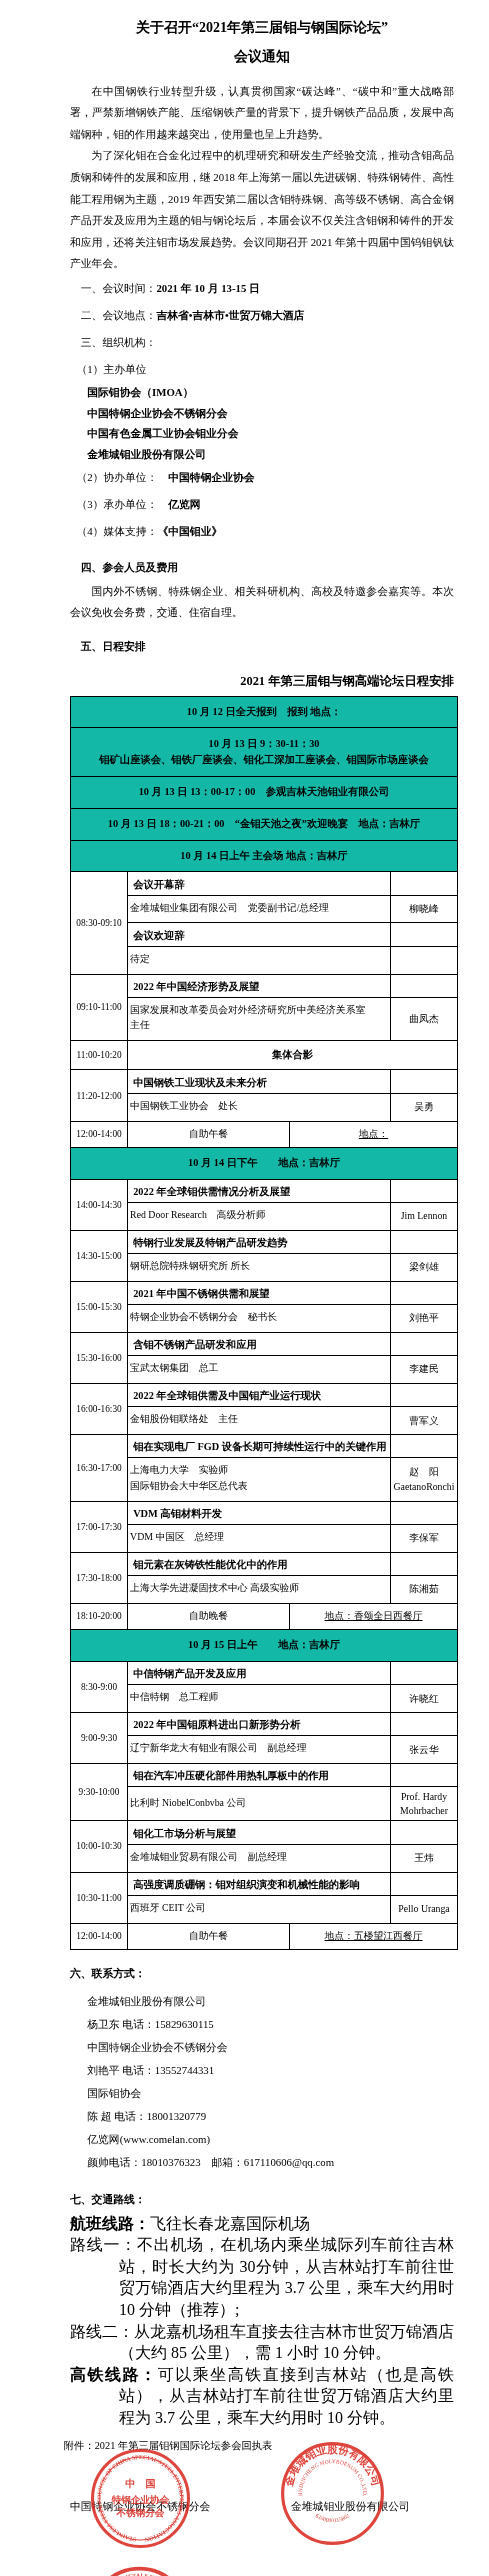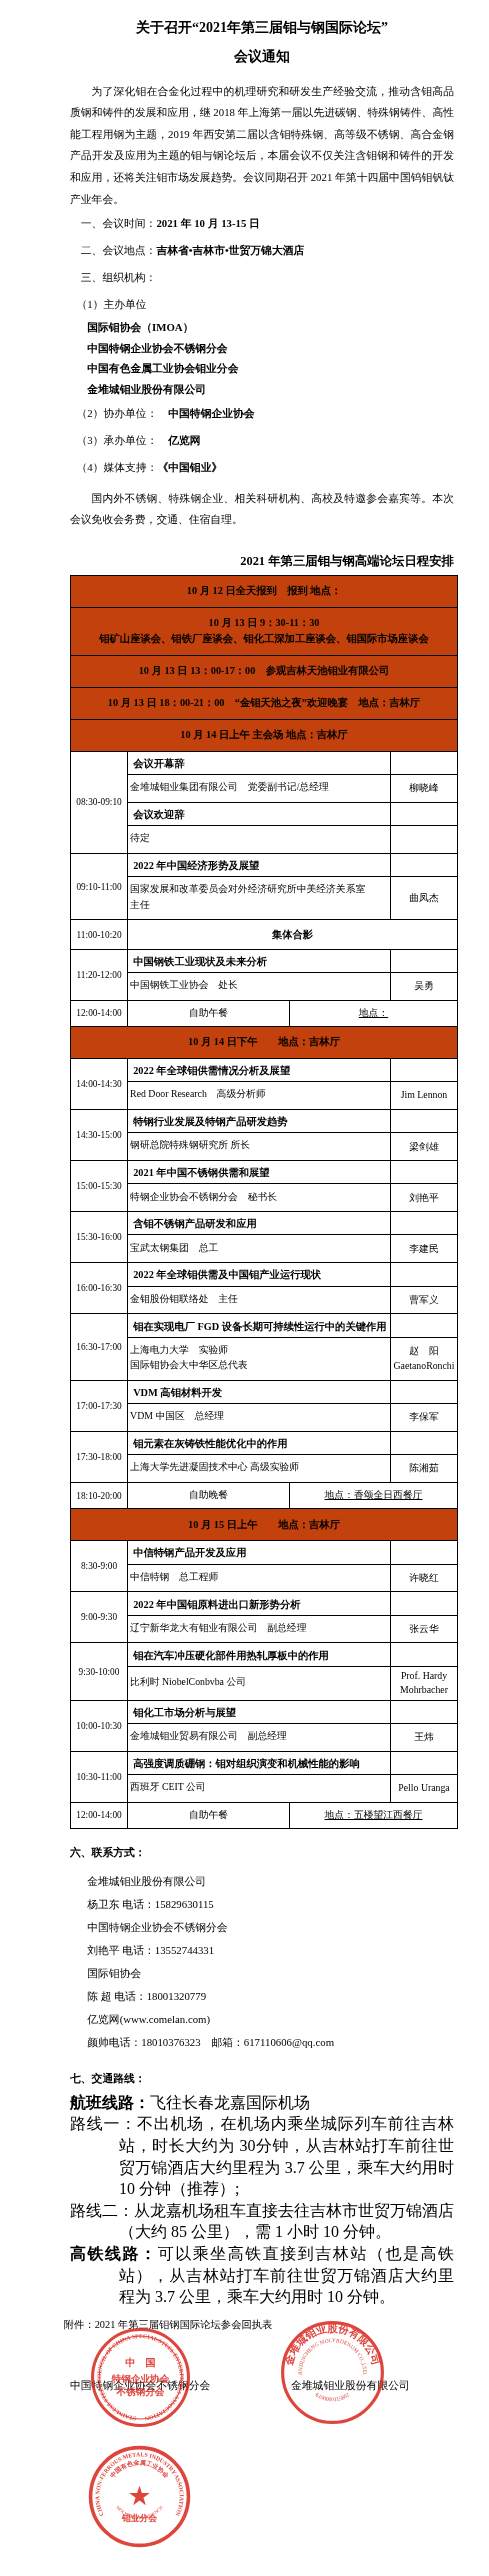--- a/index.html
+++ b/index.html
@@ -11,21 +11,21 @@
   .doc-title{font-size:14px;font-weight:bold;text-align:center;line-height:29px;margin:0;}
   .body-para{font-size:10.8px;line-height:21.6px;text-indent:2em;margin:0;text-align:justify;}
   .num-item{font-size:10.8px;line-height:27px;margin:0;text-indent:1em;}
   .num-item .val{font-weight:bold;}
   .org-line{font-size:10.8px;line-height:20.6px;margin:0;padding-left:1.6em;font-weight:bold;}
   .sub-label{font-size:10.8px;line-height:26px;margin:0;padding-left:0.6em;}
   .sec-head{font-size:10.8px;font-weight:bold;line-height:28px;margin:0;text-indent:1em;}
   .tbl-title{font-size:12.4px;font-weight:bold;text-align:right;margin:13.4px 0 5.2px -5.2px;}
   table.sched{border-collapse:collapse;width:387px;table-layout:fixed;}
   table.sched td{border:1px solid #000;vertical-align:middle;}
-  table.sched .g{background:#c2410c;text-align:center;font-weight:bold;font-size:10.3px;padding:7.2px 3.1px;line-height:16.5px;}
+  table.sched .g{background:#14b8a6;text-align:center;font-weight:bold;font-size:10.3px;padding:7.2px 3.1px;line-height:16.5px;}
   table.sched .time{font-size:9.3px;text-align:center;padding:2.1px 1px;}
   table.sched .stitle{font-weight:bold;font-size:10.3px;padding:5.2px 2.1px 3.1px 5.2px;}
   table.sched .aff{font-size:9.8px;padding:4.1px 6.2px 7.2px 2.1px;white-space:pre-line;line-height:15.5px;}
   table.sched .nameCell{font-size:9.8px;text-align:center;padding:2.1px 1px;white-space:pre-line;line-height:14.4px;}
   table.sched .merged{text-align:center;font-weight:bold;font-size:10.3px;padding:7.2px 2.1px;}
   table.sched .mealL{text-align:center;font-size:9.8px;padding:6.2px 2.1px;}
   table.sched .mealR{text-align:center;font-size:9.8px;padding:6.2px 2.1px;text-decoration:underline;}
   .contact-line{font-size:10.8px;line-height:23px;margin:0;padding-left:1.6em;}
   .hang{font-size:16px;line-height:21.6px;margin:0;padding-left:49px;text-indent:-49px;text-align:justify;}
   .hang .lbl{font-weight:bold;}
@@ -36,40 +36,43 @@
 </style>
 </head>
 <body>
 
 <div class="page">
 
   <p class="doc-title">关于召开“2021年第三届钼与钢国际论坛”</p>
   <p class="doc-title">会议通知</p>
 
   <div style="height:9.3px"></div>
+  <p class="body-para">在中国钢铁行业转型升级，认真贯彻国家“碳达峰”、“碳中和”重大战略部署，严禁新增钢铁产能、压缩钢铁产量的背景下，提升钢铁产品品质，发展中高端钢种，钼的作用越来越突出，使用量也呈上升趋势。</p>
   <p class="body-para">为了深化钼在合金化过程中的机理研究和研发生产经验交流，推动含钼高品质钢和铸件的发展和应用，继 2018 年上海第一届以先进碳钢、特殊钢铸件、高性能工程用钢为主题，2019 年西安第二届以含钼特殊钢、高等级不锈钢、高合金钢产品开发及应用为主题的钼与钢论坛后，本届会议不仅关注含钼钢和铸件的开发和应用，还将关注钼市场发展趋势。会议同期召开 2021 年第十四届中国钨钼钒钛产业年会。</p>
 
   <p class="num-item"><span>一、会议时间：</span><span class="val">2021 年 10 月 13-15 日</span></p>
   <p class="num-item"><span>二、会议地点：</span><span class="val">吉林省•吉林市•世贸万锦大酒店</span></p>
   <p class="num-item"><span>三、组织机构：</span></p>
 
   <p class="sub-label">（1）主办单位</p>
   <p class="org-line">国际钼协会（IMOA）</p>
   <p class="org-line">中国特钢企业协会不锈钢分会</p>
   <p class="org-line">中国有色金属工业协会钼业分会</p>
   <p class="org-line">金堆城钼业股份有限公司</p>
 
   <p class="num-item" style="text-indent:0.6em"><span>（2）协办单位：</span>　<span class="val">中国特钢企业协会</span></p>
   <p class="num-item" style="text-indent:0.6em"><span>（3）承办单位：</span>　<span class="val">亿览网</span></p>
   <p class="num-item" style="text-indent:0.6em"><span>（4）媒体支持：</span><span class="val">《中国钼业》</span></p>
 
   <div style="height:7.2px"></div>
+  <p class="sec-head">四、参会人员及费用</p>
   <p class="body-para">国内外不锈钢、特殊钢企业、相关科研机构、高校及特邀参会嘉宾等。本次会议免收会务费，交通、住宿自理。</p>
 
   <div style="height:8.2px"></div>
+  <p class="sec-head">五、日程安排</p>
 
   <p class="tbl-title">2021 年第三届钼与钢高端论坛日程安排</p>
 
   <table class="sched">
     <colgroup>
         <col style="width:57px">
         <col style="width:162px">
         <col style="width:101px">
         <col style="width:67px">
       </colgroup>

